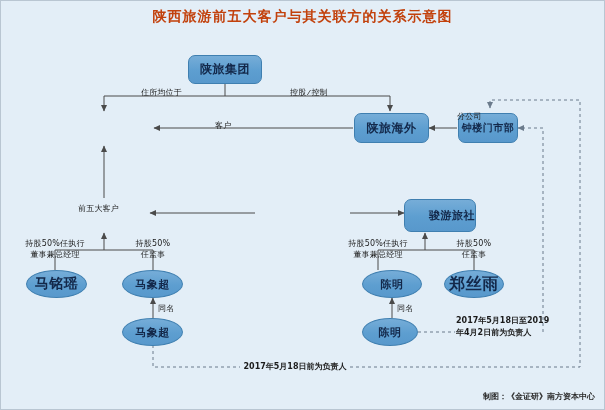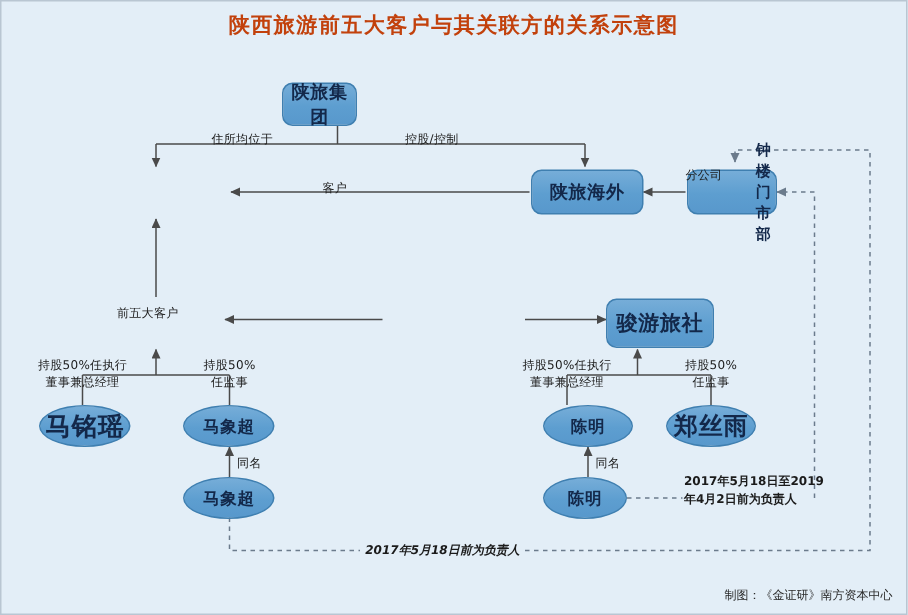--- a/index.html
+++ b/index.html
@@ -48,20 +48,21 @@
     font-weight:bold;
     color:#c2410c;
     letter-spacing:1px;
   }
   .footer{
     position:absolute;
     right:10px;bottom:8px;
     font-size:8px;
     color:#2a2a2a;
     white-space:nowrap;
+    font-weight:bold;
   }
   .note{
     position:absolute;
     font-size:8px;
     line-height:1.5;
     color:#1b1b1b;
     text-align:center;
     white-space:nowrap;
   }
   .note b{font-weight:bold;}
@@ -127,39 +128,39 @@
     <g stroke="#6b7b8c" stroke-width="1" fill="none" stroke-dasharray="3,3">
 
       <path d="M153,345 L153,367 L240,367"></path>
       <path d="M350,367 L580,367 L580,100 L490,100 L490,108" marker-end="url(#arwd)"></path>
 
       <path d="M418,332 L455,332"></path>
       <path d="M543,332 L543,128 L518,128" marker-end="url(#arwd)"></path>
     </g>
   </svg>
 
-  <div class="node box" style="left:188px;top:55px;width:50px;height:29px;">
+  <div class="node box" style="left:188px;top:55px;width:74px;height:29px;">
     <span>陕旅集团</span>
   </div>
 
 
   <div class="node box" style="left:354px;top:113px;width:75px;height:30px;">
     <span>陕旅海外</span>
   </div>
 
-  <div class="node box" style="left:458px;top:113px;width:60px;height:30px;font-size:10px;padding-left:42px;">
+  <div class="node box" style="left:458px;top:113px;width:60px;height:30px;font-size:10px;">
     <span>钟楼门市部</span>
   </div>
 
 
-  <div class="node box" style="left:404px;top:199px;width:72px;height:33px;font-size:14px;">
+  <div class="node box" style="left:404px;top:199px;width:72px;height:33px;font-size:11px;justify-content:flex-end;">
     <span>骏游旅社</span>
   </div>
 
-  <div class="node ellipse" style="left:26px;top:270px;width:61px;height:28px;font-size:17px;">
+  <div class="node ellipse" style="left:26px;top:270px;width:61px;height:28px;font-size:14px;">
     <span>马铭瑶</span>
   </div>
 
   <div class="node ellipse" style="left:122px;top:270px;width:61px;height:28px;font-size:11px;">
     <span>马象超</span>
   </div>
 
   <div class="node ellipse" style="left:122px;top:318px;width:61px;height:28px;font-size:11px;">
     <span>马象超</span>
   </div>
@@ -171,21 +172,21 @@
   <div class="node ellipse" style="left:362px;top:318px;width:56px;height:28px;font-size:11px;">
     <span>陈明</span>
   </div>
 
   <div class="node ellipse" style="left:444px;top:270px;width:60px;height:28px;font-size:16px;">
     <span>郑丝雨</span>
   </div>
 
   <div class="lbl" style="left:141px;top:88px;">住所均位于</div>
 
-  <div class="lbl" style="left:270px;top:88px;">控股/控制</div>
+  <div class="lbl" style="left:290px;top:88px;font-family:Liberation Mono, monospace;">控股/控制</div>
 
   <div class="lbl" style="left:215px;top:121px;">客户</div>
 
   <div class="lbl" style="left:429px;top:112px;padding-left:28px;">分公司</div>
 
   <div class="lbl" style="left:78px;top:163px;margin-top:41px;">前五大客户</div>
 
   <div class="lbl lbl-c" style="left:22px;top:239px;width:66px;">
     <div>持股50%任执行</div>
     <div>董事兼总经理</div>
@@ -204,21 +205,21 @@
   <div class="lbl lbl-c" style="left:443px;top:239px;width:62px;">
     <div>持股50%</div>
     <div>任监事</div>
   </div>
 
   <div class="lbl" style="left:158px;top:304px;">同名</div>
 
   <div class="lbl" style="left:397px;top:304px;">同名</div>
 
 
-  <div class="note lbl-b" style="left:238px;top:361px;width:114px;font-style:italic;">2017年5月18日前为负责人</div>
+  <div class="note lbl-b" style="left:238px;top:361px;width:114px;">2017年5月18日前为负责人</div>
 
   <div class="note lbl-b" style="left:456px;top:315px;width:104px;text-align:left;">
     <div>2017年5月18日至2019</div>
     <div>年4月2日前为负责人</div>
   </div>
 
   <div class="footer">制图：《金证研》南方资本中心</div>
 
 </div>
 

